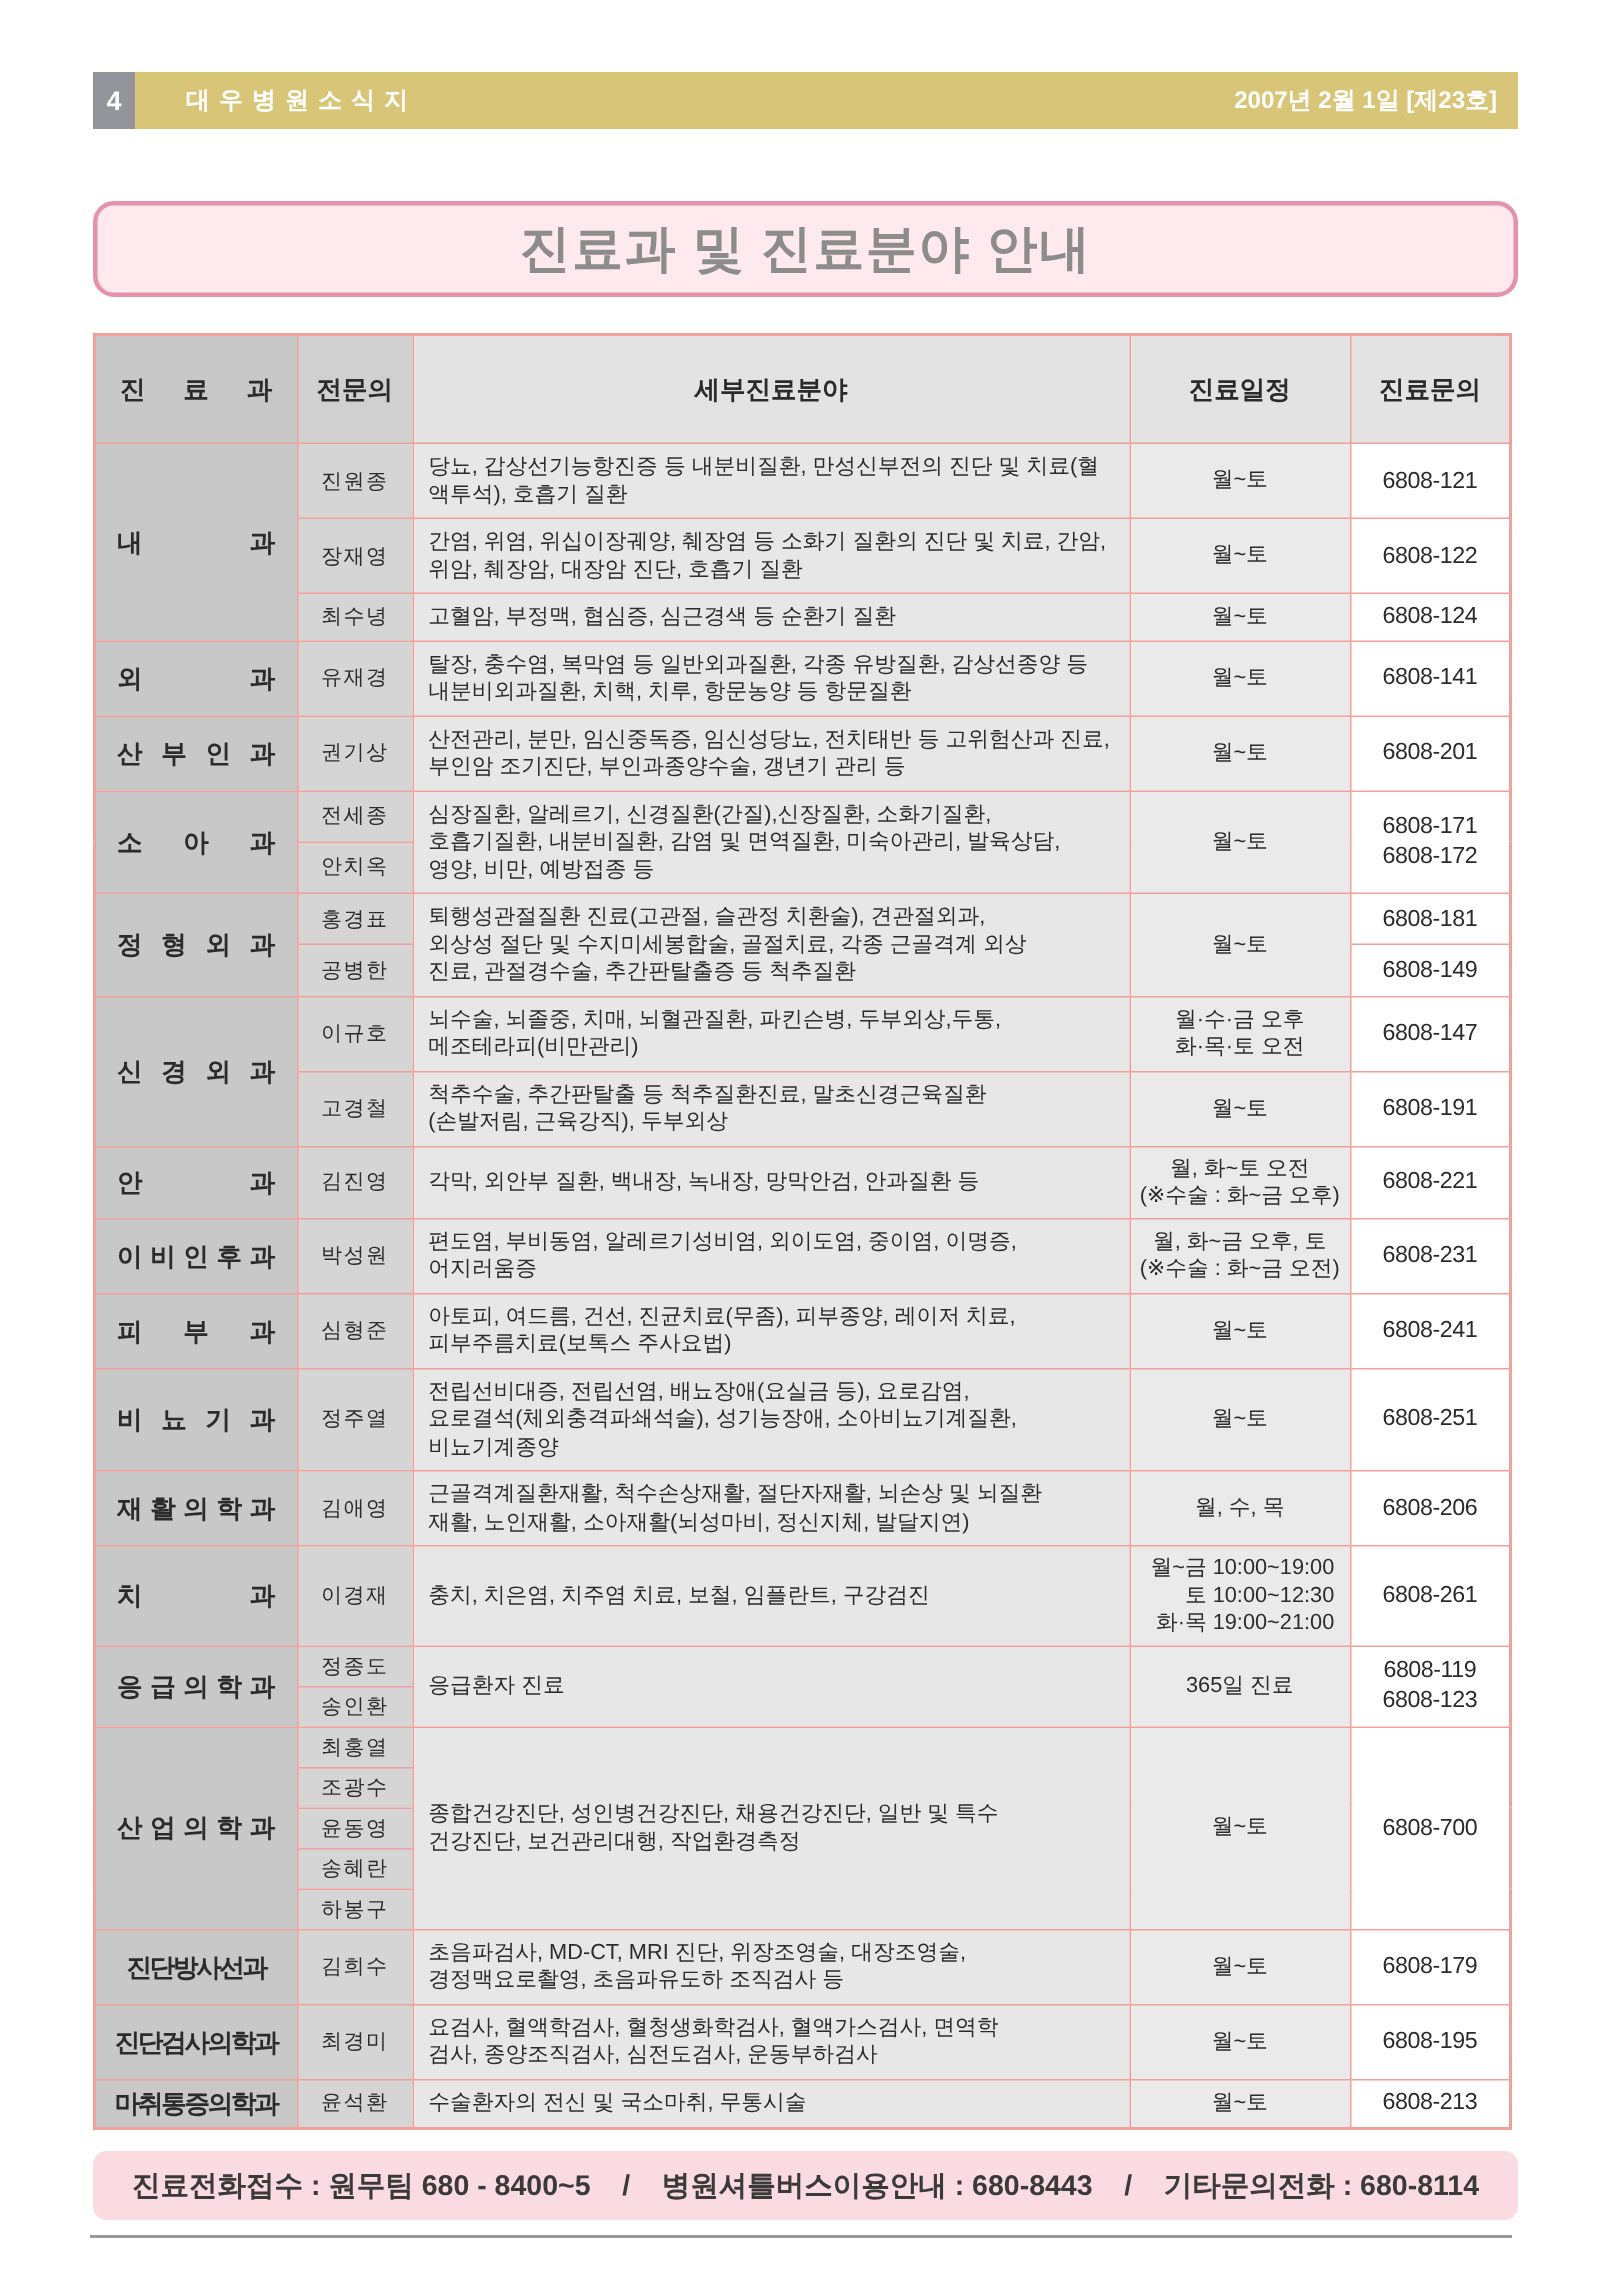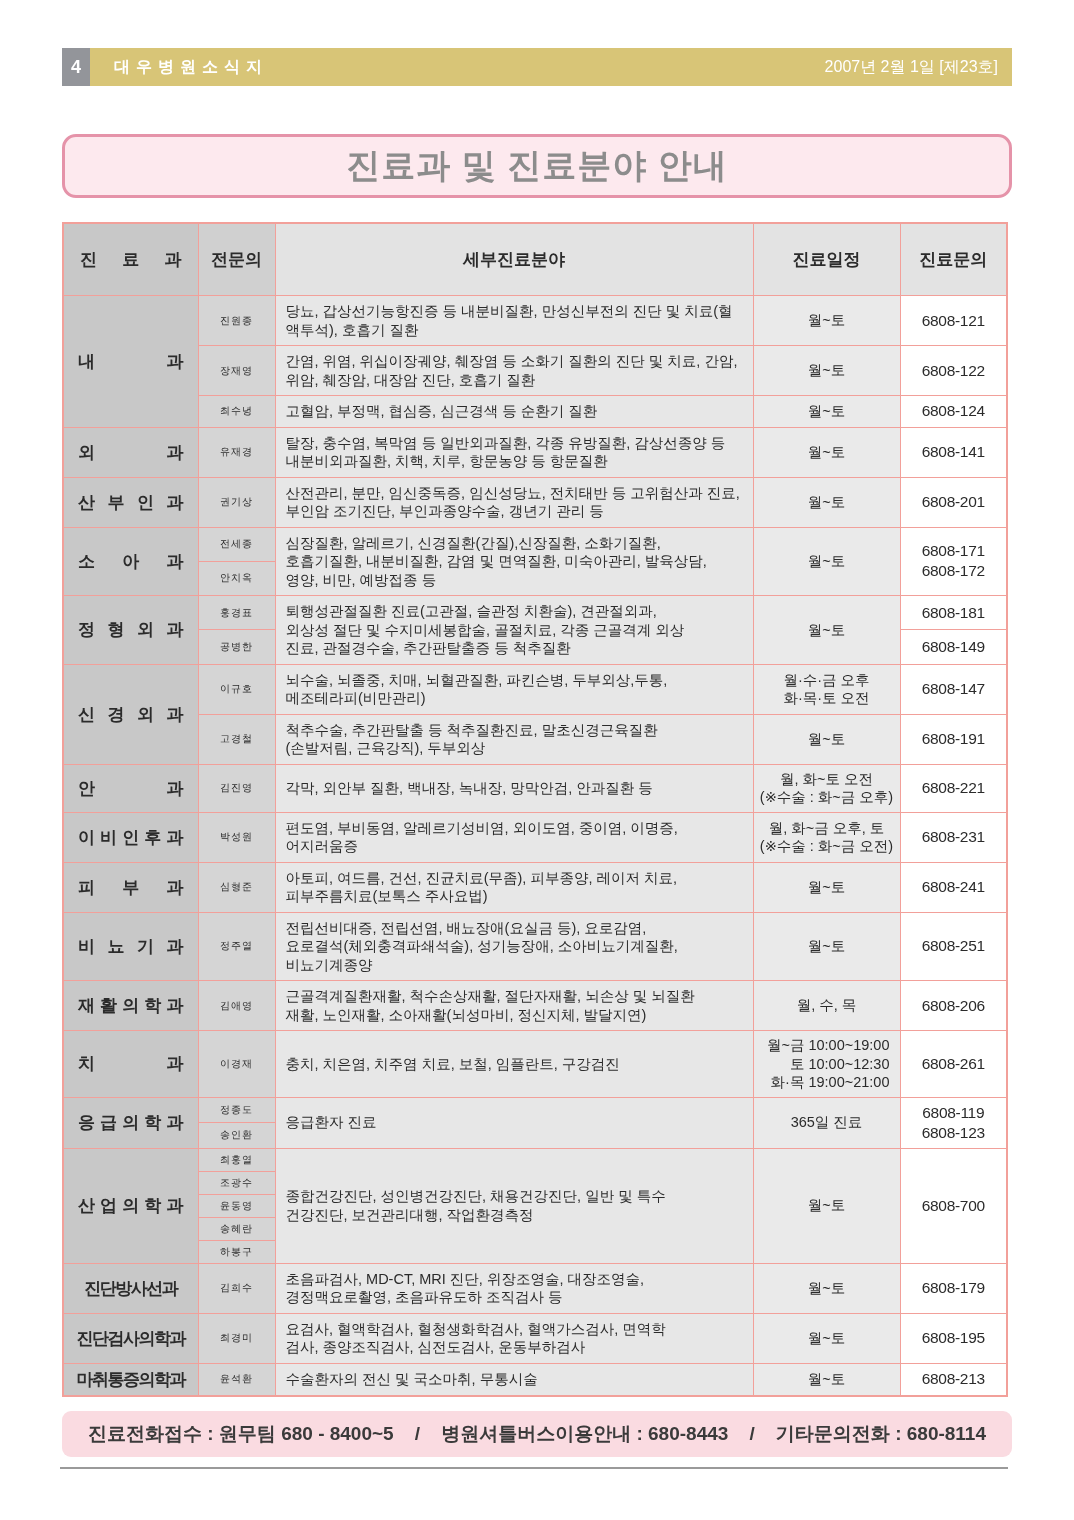--- a/index.html
+++ b/index.html
@@ -7,22 +7,22 @@
     width:1074px;height:1520px;background:#ffffff;overflow:hidden;
     font-family:"Liberation Sans","DejaVu Sans",sans-serif;color:#2b2b2b;
   }
   .page{width:950px;margin:0 auto;padding-top:48px;}
 
   
   .topbar{display:flex;align-items:stretch;height:38px;background:#d8c577;}
   .pagenum{width:28px;background:#93959a;color:#ffffff;font-size:18px;font-weight:bold;
     display:flex;align-items:center;justify-content:center;}
   .nl-title{color:#ffffff;font-size:16px;font-weight:bold;letter-spacing:6px;
-    display:flex;align-items:center;margin-left:24px;flex:1;}
-  .nl-date{color:#ffffff;font-size:16px;font-weight:normal;display:flex;align-items:center;
+    display:flex;align-items:center;margin-left:34px;flex:1;}
+  .nl-date{color:#ffffff;font-size:16px;font-weight:bold;display:flex;align-items:center;
     margin-right:14px;}
 
   
   .title-box{margin-top:48px;height:58px;background:#fde9ee;border:3px solid #e593a9;
     border-radius:14px;display:flex;align-items:center;justify-content:center;}
   .title-box .t{font-size:34px;font-weight:800;color:#8c8c8c;letter-spacing:1px;}
 
   
   table{border-collapse:collapse;table-layout:fixed;width:944px;margin-top:24px;
     border:2px solid #f2a09a;}
@@ -30,21 +30,21 @@
   col.c-sch{width:147px;} col.c-pho{width:107px;}
   th,td{border:1px solid #f2a09a;vertical-align:middle;}
   th{font-size:17px;font-weight:bold;padding:8px 4px;}
   th.h-dept{background:#c8c8c8;padding:24px 16px;text-align:justify;text-align-last:justify;}
   th.h-doc{background:#d0d0d0;}
   th.h-det,th.h-sch,th.h-pho{background:#e3e3e3;}
 
   td.dept{background:#c8c8c8;font-size:17px;font-weight:bold;padding:4px 14px;
     text-align:justify;text-align-last:justify;margin-left:45px;}
   td.dept.fit{text-align:center;text-align-last:center;letter-spacing:-1.5px;padding:4px 4px;}
-  td.doctor{background:#d5d5d5;font-size:10px;text-align:center;padding:4px 2px;letter-spacing:1px;}
+  td.doctor{background:#d5d5d5;font-size:14px;text-align:center;padding:4px 2px;letter-spacing:1px;}
   td.details{background:#e7e7e7;font-size:14.5px;line-height:18.5px;padding:6px 10px;
     white-space:pre-line;}
   td.schedule{background:#eaeaea;font-size:14.5px;line-height:18.5px;text-align:center;
     padding:5px 6px;white-space:pre-line;}
   td.schedule.right{text-align:right;padding-right:10px;}
   td.phone{background:#ffffff;font-size:15.5px;text-align:center;padding:5px 16px;
     white-space:pre-line;line-height:20px;letter-spacing:-0.3px;}
 
   
   .notes{margin-top:12px;padding-left:6px;}

